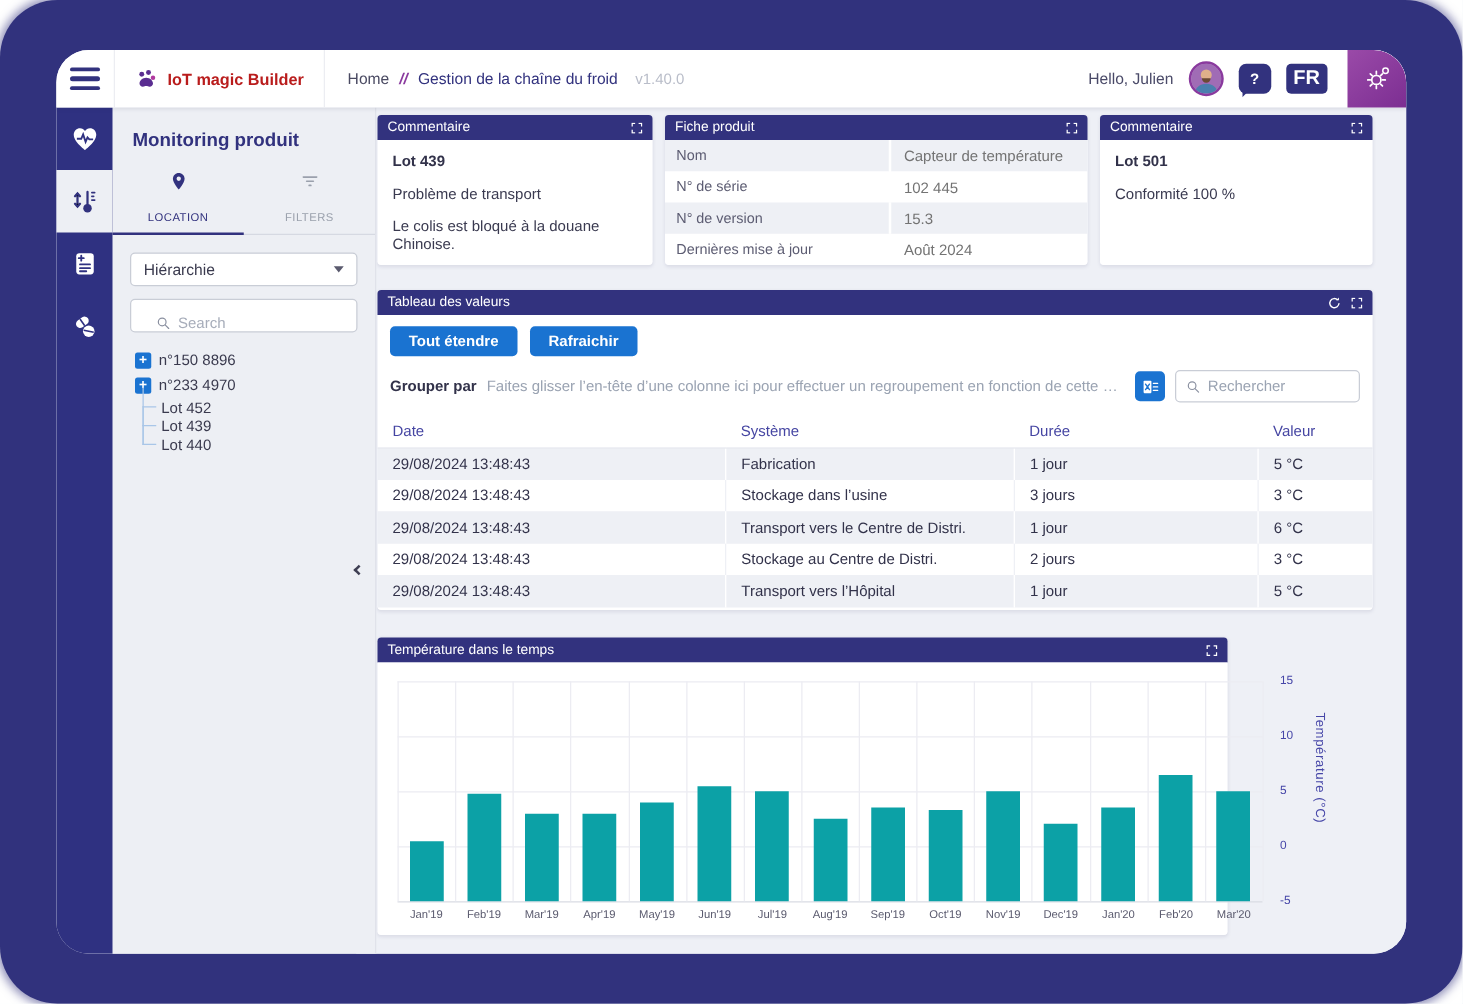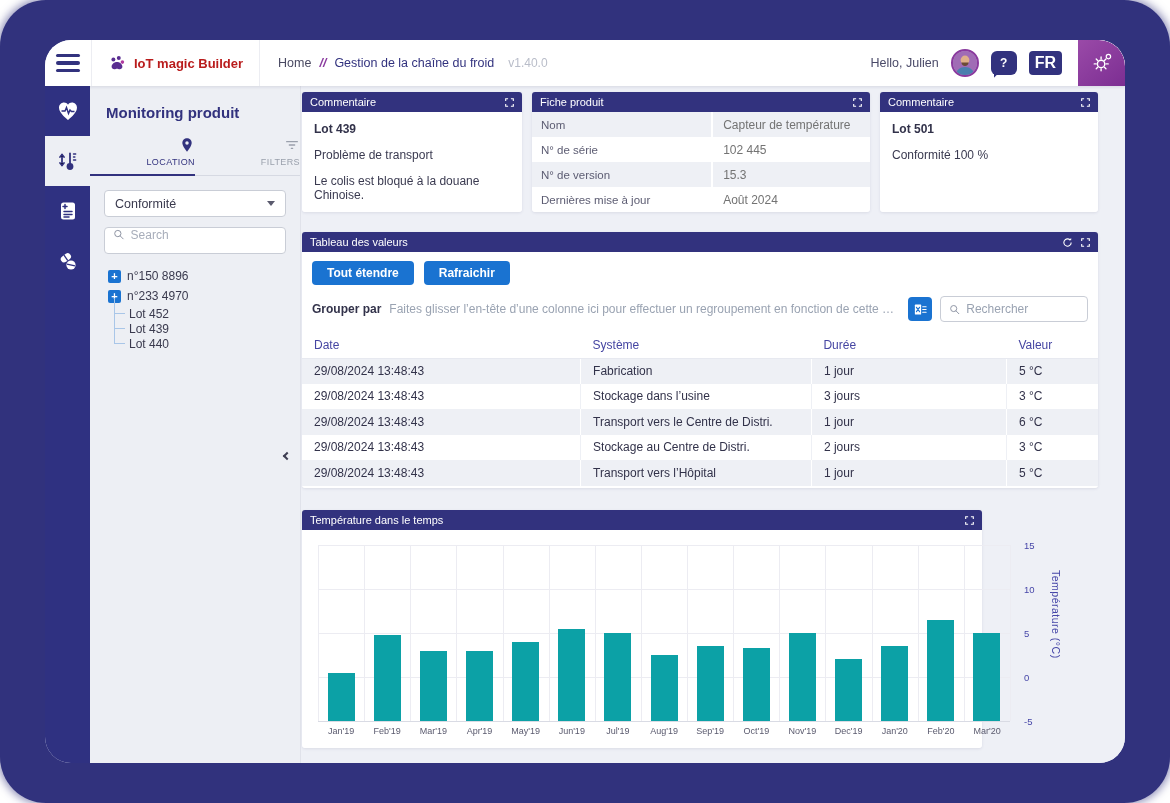--- a/index.html
+++ b/index.html
@@ -46,32 +46,32 @@
   
   .rail { position:absolute; left:0; top:46px; bottom:0; width:45px; background:#2f3181; z-index:4; }
   .rail-item { width:45px; height:50px; display:flex; align-items:center; justify-content:center; cursor:pointer; }
   .rail-item.active { background:#edeff4; }
 
   
   .sidebar { position:absolute; left:45px; top:46px; bottom:0; width:211px; background:#edeff4;
              border-right:1px solid #e0e2ea; z-index:3; }
   .sb-title { font-size:15px; font-weight:bold; color:#32327e; padding:18px 16px 10px 16px; }
   .sb-tabs { display:flex; border-bottom:1px solid #d6d9e2; }
-  .sb-tab { flex:1; display:flex; flex-direction:column; align-items:flex-end; gap:4px;
+  .sb-tab { flex:1; display:flex; flex-direction:column; align-items:center; gap:16px;
             padding:6px 0 8px 0; cursor:pointer; position:relative; }
   .sb-tab .tab-label { font-size:9px; letter-spacing:.4px; color:#9aa0ac; }
   .sb-tab.active .tab-label { color:#32327e; }
   .sb-tab.active:after { content:""; position:absolute; left:0; right:0; bottom:-1px; height:2px; background:#32327e; }
   .sb-select { margin:14px 14px 0 14px; height:27px; background:#fff; border:1px solid #c9cdd6;
                border-radius:4px; display:flex; align-items:center; justify-content:space-between;
                padding:0 10px; font-size:12.5px; color:#3a3a4e; cursor:pointer; }
   .caret { width:0; height:0; border-left:4px solid transparent; border-right:4px solid transparent;
            border-top:5px solid #5a5a6e; }
   .sb-search { margin:10px 14px 0 14px; height:27px; background:#fff; border:1px solid #c9cdd6;
-               border-radius:4px; display:flex; align-items:flex-start; padding:0 8px; gap:6px; }
+               border-radius:4px; display:flex; align-items:flex-end; padding:0 20px; gap:6px; }
   .sb-search input { border:none; outline:none; width:100%; font-size:12px; color:#3a3a4e;
                      font-family:"Liberation Sans",sans-serif; background:transparent; }
   .sb-search input::placeholder { color:#a7adba; }
   .tree { margin:12px 14px 0 18px; font-size:12px; color:#3a3a4e; }
   .tree-node { display:flex; align-items:center; gap:6px; height:20px; cursor:pointer; }
   .plusbox { width:13px; height:13px; background:#1a73d1; border-radius:2px; color:#fff;
              font-size:11px; font-weight:bold; line-height:12px; text-align:center; cursor:pointer; flex:0 0 auto; }
   .tree-children { margin-left:6px; }
   .tree-child { position:relative; padding-left:15px; height:15px; display:flex; align-items:center; cursor:pointer; }
   .tree-child:before { content:""; position:absolute; left:0; top:-8px; bottom:50%; width:10px;
@@ -252,21 +252,21 @@
         <div class="sb-tab">
           <svg width="16" height="16" viewBox="0 0 24 24">
             <g stroke="#9aa0ac" stroke-width="2" stroke-linecap="round">
               <path d="M4 7h16M8 12h8M11 17h2"></path>
             </g>
           </svg>
           <span class="tab-label">FILTERS</span>
         </div>
       </div>
       <div class="sb-select">
-        <span>Conformité</span>
+        <span>Hiérarchie</span>
         <span class="caret"></span>
       </div>
       <div class="sb-search">
         <svg width="13" height="13" viewBox="0 0 24 24">
           <circle cx="10" cy="10" r="6.5" fill="none" stroke="#8a90a0" stroke-width="2"></circle>
           <path d="M15 15l6 6" stroke="#8a90a0" stroke-width="2" stroke-linecap="round"></path>
         </svg>
         <input type="text" placeholder="Search" style="">
       </div>
       <div class="tree">

